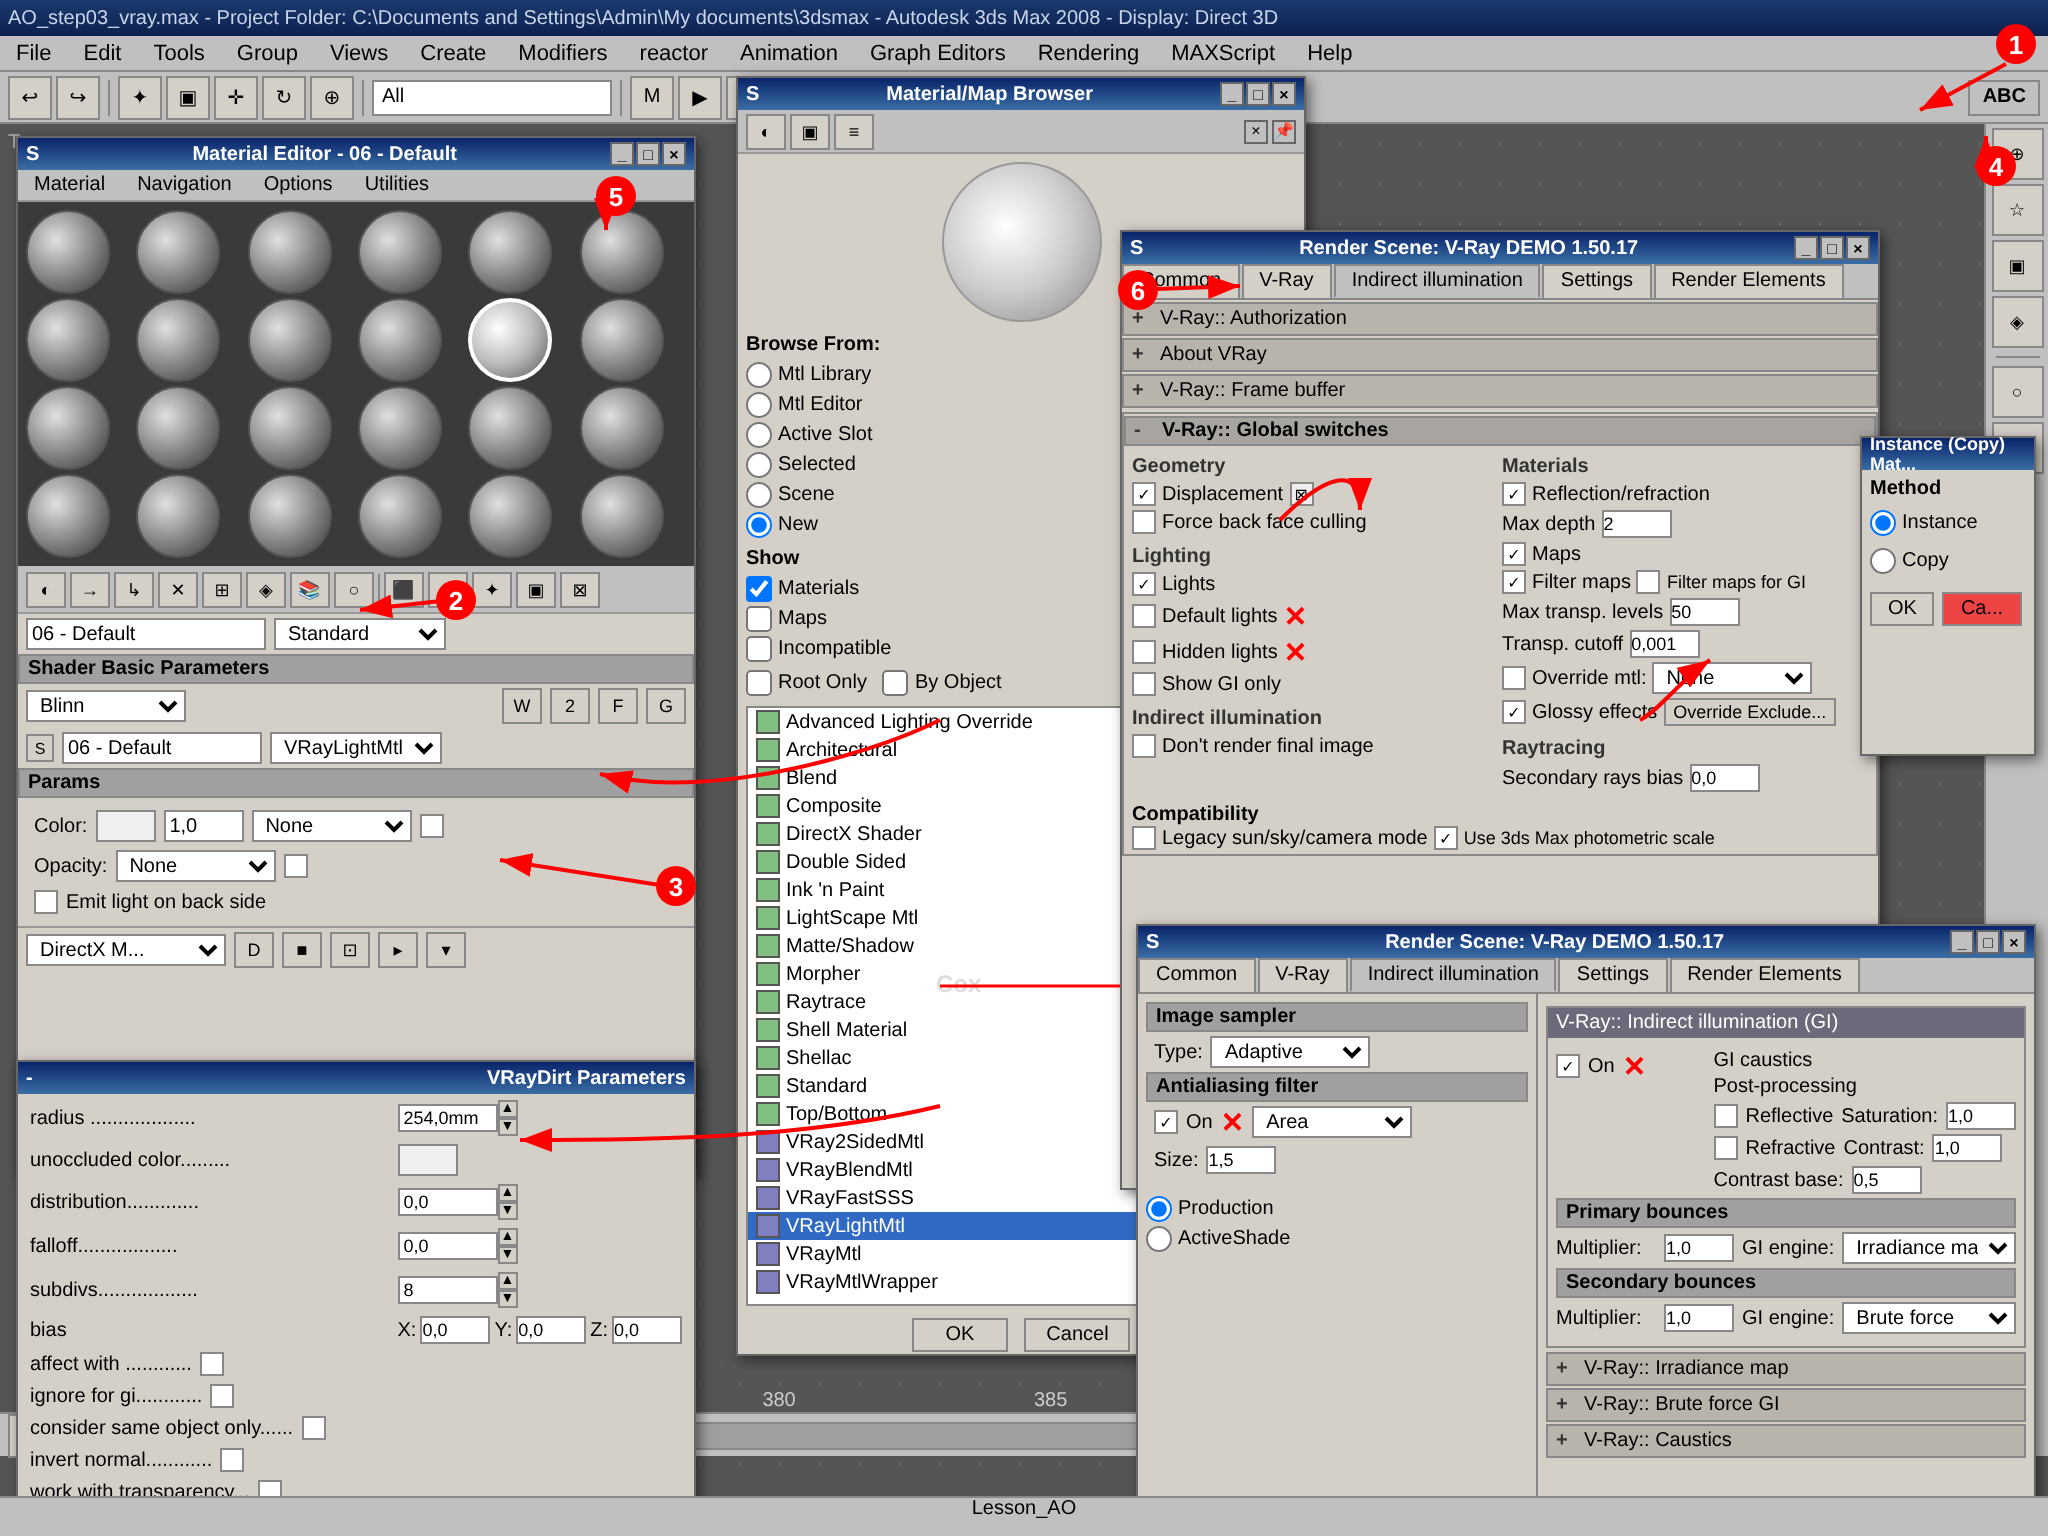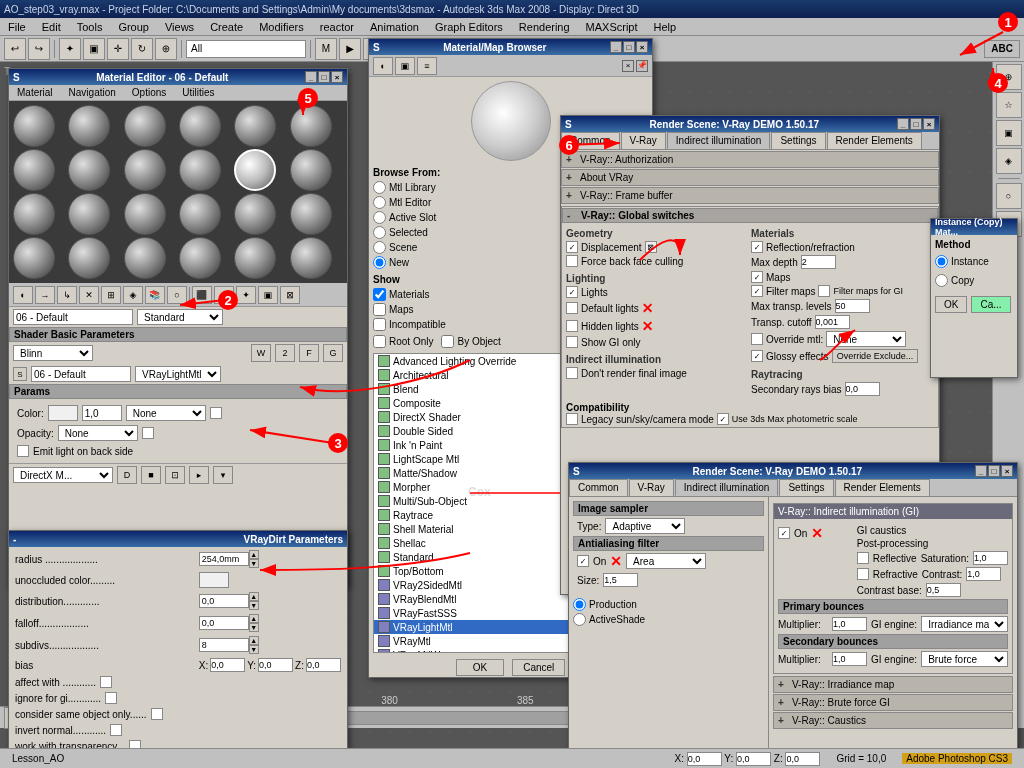--- a/index.html
+++ b/index.html
@@ -486,25 +486,26 @@
     
     .status-bar {
       position: absolute;
       bottom: 0;
       left: 0;
       right: 0;
       height: 20px;
       background: #c0c0c0;
       display: flex;
       align-items: center;
-      padding: 0 12px;
+      padding: 0 0;
       gap: 16px;
       font-size: 10px;
       border-top: 1px solid #888;
       z-index: 100;
+      flex-direction: column;
     }
     .status-item {
       display: flex;
       align-items: center;
       gap: 4px;
     }
 
     .side-toolbar {
       position: absolute;
       top: 62px;
@@ -988,24 +989,20 @@
       <div class="mat-icon green"></div>
       <span>LightScape Mtl</span>
     </div>
     <div class="mat-list-item">
       <div class="mat-icon green"></div>
       <span>Matte/Shadow</span>
     </div>
     <div class="mat-list-item">
       <div class="mat-icon green"></div>
       <span>Morpher</span>
-    </div>
-    <div class="mat-list-item">
-      <div class="mat-icon green"></div>
-      <span>Multi/Sub-Object</span>
     </div>
     <div class="mat-list-item">
       <div class="mat-icon green"></div>
       <span>Raytrace</span>
     </div>
     <div class="mat-list-item">
       <div class="mat-icon green"></div>
       <span>Shell Material</span>
     </div>
     <div class="mat-list-item">
@@ -1452,21 +1449,21 @@
         <input type="radio" name="copy-method" checked="" style="">
         <span>Instance</span>
       </div>
       <div class="radio-item">
         <input type="radio" name="copy-method" style="">
         <span>Copy</span>
       </div>
     </div>
     <div style="display:flex;gap:4px;margin-top:8px;">
       <button style="background:#d4d0c8;border:1px solid #888;padding:2px 8px;font-size:10px;cursor:pointer;">OK</button>
-      <button style="background:#86efac;border:1px solid #888;padding:2px 8px;font-size:10px;cursor:pointer;">Ca...</button>
+      <button style="background:#ef4444;border:1px solid #888;padding:2px 8px;font-size:10px;cursor:pointer;">Ca...</button>
     </div>
   </div>
 </div>
 
 <div class="ann-num" style="top:12px;left:998px;">1</div>
 <div class="ann-num" style="top:290px;left:218px;">2</div>
 <div class="ann-num" style="top:433px;left:328px;">3</div>
 <div class="ann-num" style="top:73px;left:988px;">4</div>
 <div class="ann-num" style="top:88px;left:298px;">5</div>
 <div class="ann-num" style="top:135px;left:559px;">6</div>

